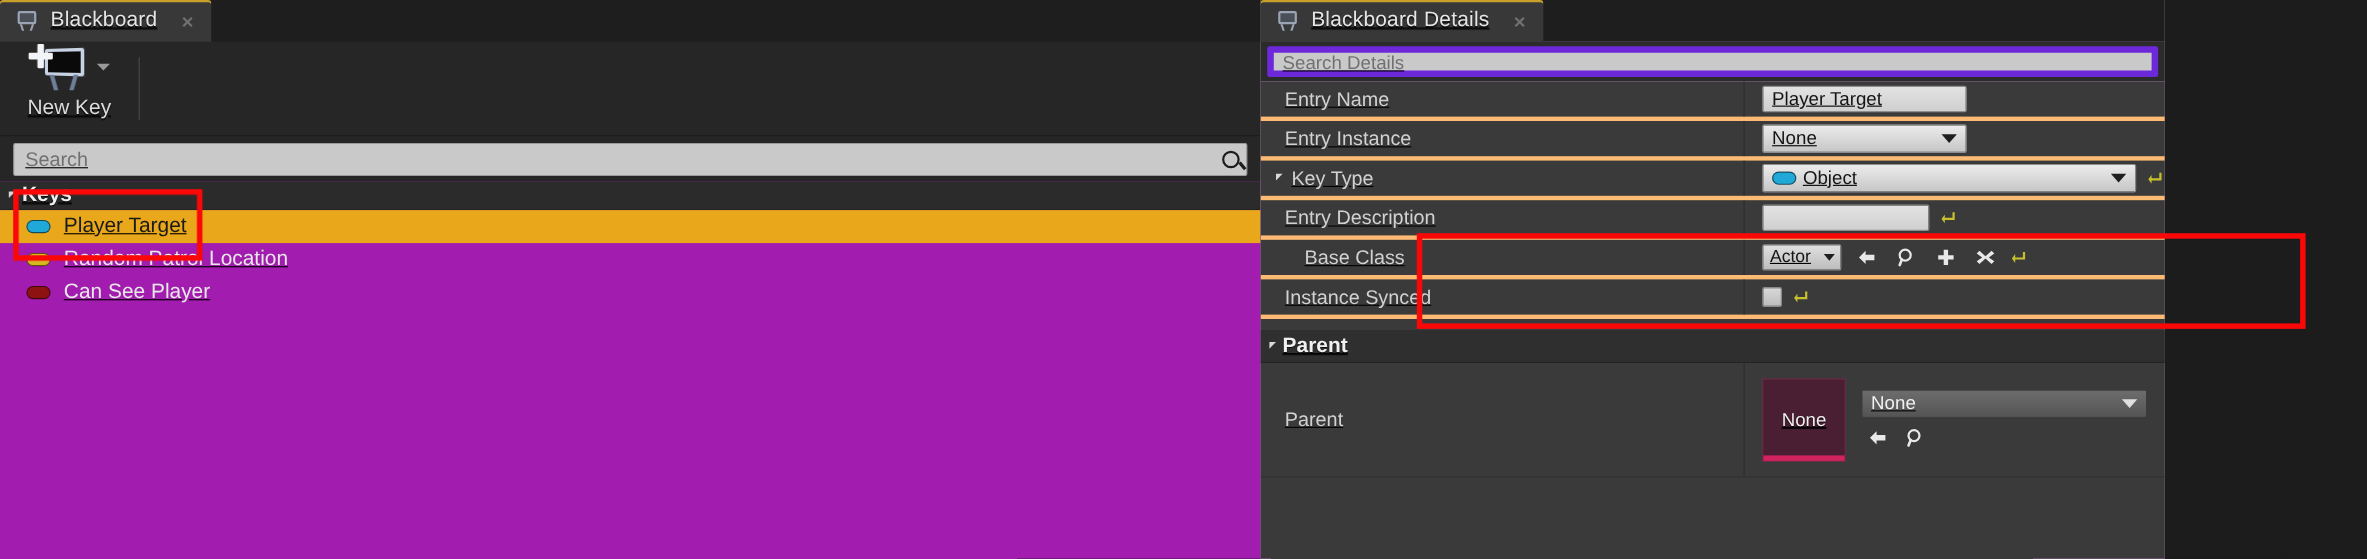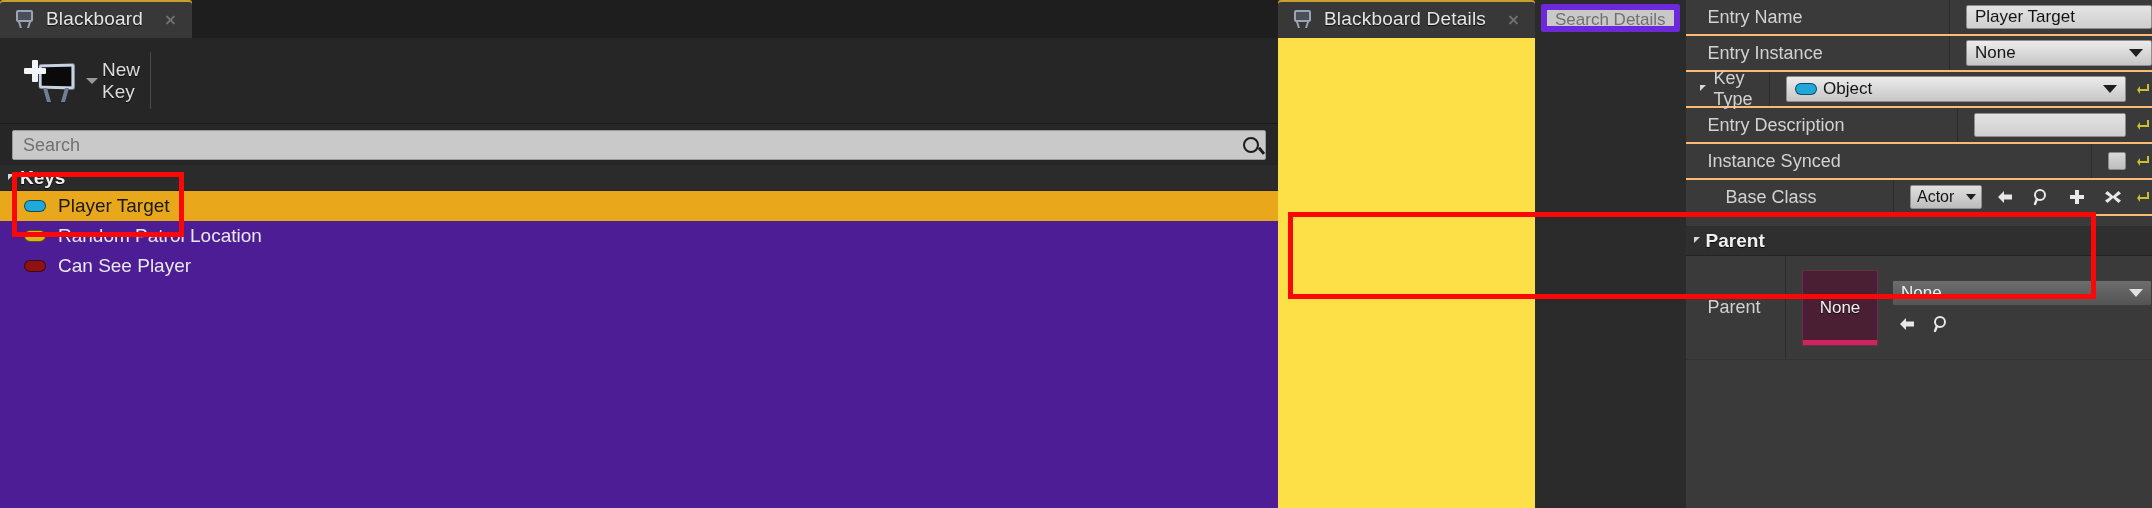--- a/index.html
+++ b/index.html
@@ -2,21 +2,21 @@
 <html><head>
 <meta charset="utf-8">
 <style>
   * { box-sizing: border-box; margin: 0; padding: 0; }
   html, body {
     width: 2152px; height: 508px;
     background: #1c1c1c;
     font-family: "Liberation Sans", sans-serif;
     overflow: hidden;
   }
-  .app { position: relative; width: 2152px; height: 508px; display: flex; }
+  .app { position: relative; width: 1968px; height: 508px; display: flex; text-decoration: underline; }
 
   
   .left-panel {
     position: relative;
     width: 1278px; height: 508px;
     background: #262626;
     display: flex; flex-direction: column;
   }
   .tabstrip {
     position: relative;
@@ -62,23 +62,23 @@
   .bb-icon .legs::before { left: 0; transform: skewX(18deg); }
   .bb-icon .legs::after  { right: 0; transform: skewX(-18deg); }
 
   
   .toolbar {
     height: 86px; background: #262626;
     display: flex; align-items: stretch;
     border-bottom: 1px solid #1b1b1b;
   }
   .tool-btn {
-    width: 126px; display: flex; flex-direction: row;
+    width: 126px; display: flex; flex-direction: column;
     align-items: center; gap: 4px;
-    position: relative; cursor: pointer; margin-left: 24px;
+    position: relative; cursor: pointer;
   }
   .tool-btn .glyph-row { display: flex; align-items: center; gap: 6px; }
   .newkey-glyph { position: relative; width: 56px; height: 46px; }
   .newkey-glyph .nk-board {
     position: absolute; left: 14px; top: 6px; width: 36px; height: 25px;
     background: #0a0a0a; border: 3px solid #c7d2e2; border-radius: 2px;
     transform: perspective(60px) rotateY(-8deg);
   }
   .newkey-glyph .nk-stand {
     position: absolute; left: 20px; top: 30px; width: 24px; height: 14px;
@@ -116,21 +116,21 @@
   .mag {
     width: 16px; height: 16px; border: 2.5px solid #1c1c1c;
     border-radius: 50%; position: relative; flex: none;
   }
   .mag::after {
     content: ""; position: absolute; right: -5px; bottom: -4px;
     width: 2.5px; height: 8px; background: #1c1c1c; transform: rotate(-40deg);
   }
 
   
-  .key-list { flex: 1; background: #4c1d95; position: relative; }
+  .key-list { flex: 1; background: #a21caf; position: relative; }
   .keys-header {
     height: 26px; background: #2b2b2b;
     display: flex; align-items: center; padding-left: 8px; gap: 4px;
     border-bottom: 1px solid #222;
   }
   .tri {
     width: 0; height: 0; border-top: 6px solid #d8d8d8;
     border-right: 6px solid transparent; margin-right: 2px;
     position: relative; top: -1px;
   }
@@ -145,22 +145,22 @@
   .key-row.selected { background: #e9a81b; }
   .key-row .k-label { font-size: 19px; color: #e8e8e8; }
   .key-row.selected .k-label { color: #1a1a1a; }
   .pill {
     width: 22px; height: 12px; border-radius: 6px; flex: none;
     border: 1px solid rgba(0,0,0,.55);
   }
 
   
   .right-panel {
-    width: 874px; height: 508px; background: #fde047;
-    display: flex; flex-direction: row; position: relative;
+    width: 874px; height: 508px; background: #f0abfc;
+    display: flex; flex-direction: column; position: relative;
   }
   .rp-tabstrip { height: 38px; background: #1e1e1e; display: flex; align-items: flex-end; }
   .details-search-wrap { padding: 4px 6px 4px 6px; background: #2b2b2b; }
   .details-search {
     height: 28px; background: #c9c9c9; border-radius: 2px;
     display: flex; align-items: flex-start; padding: 0 8px;
     border: 6px solid #6d28d9;
   }
   .details-search .ds-text { color: #717171; font-size: 17px; }
 
@@ -168,21 +168,21 @@
   .section-head {
     height: 30px; background: #2f2f2f; border-bottom: 1px solid #242424;
     display: flex; align-items: center; padding-left: 8px; gap: 4px;
   }
   .section-head .sh-label {
     color: #f0f0f0; font-size: 19px; font-weight: bold;
     text-shadow: 0 1px 1px rgba(0,0,0,.8);
   }
   .prop-row {
     height: 36px; display: flex; align-items: center;
-    border-bottom: 2px solid #fdba74;
+    border-bottom: 4px solid #fdba74;
   }
   .prop-name {
     width: 440px; padding-left: 22px; color: #d2d2d2; font-size: 18px;
     display: flex; align-items: center; gap: 6px;
     border-right: 1px solid #2c2c2c; height: 100%;
   }
   .prop-name.indent1 { padding-left: 14px; }
   .prop-name.indent2 { padding-left: 40px; }
   .prop-value { flex: 1; padding-left: 16px; display: flex; align-items: center; gap: 10px; height: 100%; }
 
@@ -373,32 +373,20 @@
           <div class="text-field blank"></div>
           <span class="reset-arrow">
             <svg width="16" height="16" viewBox="0 0 16 16">
                 <path d="M11 3 L11 8 L4 8 L4 5 L1 9 L4 13 L4 10 L13 10 L13 3 Z" fill="#c9c02e"></path>
               </svg>
           </span>
         </div>
       </div>
 
       <div class="prop-row">
-        <div class="prop-name">Instance Synced</div>
-        <div class="prop-value">
-          <span class="checkbox"></span>
-          <span class="reset-arrow">
-            <svg width="16" height="16" viewBox="0 0 16 16">
-                <path d="M11 3 L11 8 L4 8 L4 5 L1 9 L4 13 L4 10 L13 10 L13 3 Z" fill="#c9c02e"></path>
-              </svg>
-          </span>
-        </div>
-      </div>
-
-      <div class="prop-row">
         <div class="prop-name indent2">Base Class</div>
         <div class="prop-value">
           <div class="combo small">
             <span class="cb-text">Actor</span>
             <span class="cb-arrow"></span>
           </div>
           <span class="icon-btn">
             <svg width="20" height="18" viewBox="0 0 20 18">
                 <path d="M9 3 L3 9 L9 15 L9 11.5 L17 11.5 L17 6.5 L9 6.5 Z" fill="#e8e8e8"></path>
               </svg>
@@ -412,20 +400,32 @@
           <span class="icon-btn">
             <svg width="20" height="18" viewBox="0 0 20 18">
                 <path d="M8 2 L12 2 L12 7 L17 7 L17 11 L12 11 L12 16 L8 16 L8 11 L3 11 L3 7 L8 7 Z" fill="#e8e8e8"></path>
               </svg>
           </span>
           <span class="icon-btn">
             <svg width="20" height="18" viewBox="0 0 20 18">
                 <path d="M4.5 3 L10 8 L15.5 3 L18 5.5 L13 9 L18 12.5 L15.5 15 L10 10 L4.5 15 L2 12.5 L7 9 L2 5.5 Z" fill="#e8e8e8"></path>
               </svg>
           </span>
+          <span class="reset-arrow">
+            <svg width="16" height="16" viewBox="0 0 16 16">
+                <path d="M11 3 L11 8 L4 8 L4 5 L1 9 L4 13 L4 10 L13 10 L13 3 Z" fill="#c9c02e"></path>
+              </svg>
+          </span>
+        </div>
+      </div>
+
+      <div class="prop-row">
+        <div class="prop-name">Instance Synced</div>
+        <div class="prop-value">
+          <span class="checkbox"></span>
           <span class="reset-arrow">
             <svg width="16" height="16" viewBox="0 0 16 16">
                 <path d="M11 3 L11 8 L4 8 L4 5 L1 9 L4 13 L4 10 L13 10 L13 3 Z" fill="#c9c02e"></path>
               </svg>
           </span>
         </div>
       </div>
 
       <div class="section-head" style="margin-top:10px">
         <span class="tri"></span>

